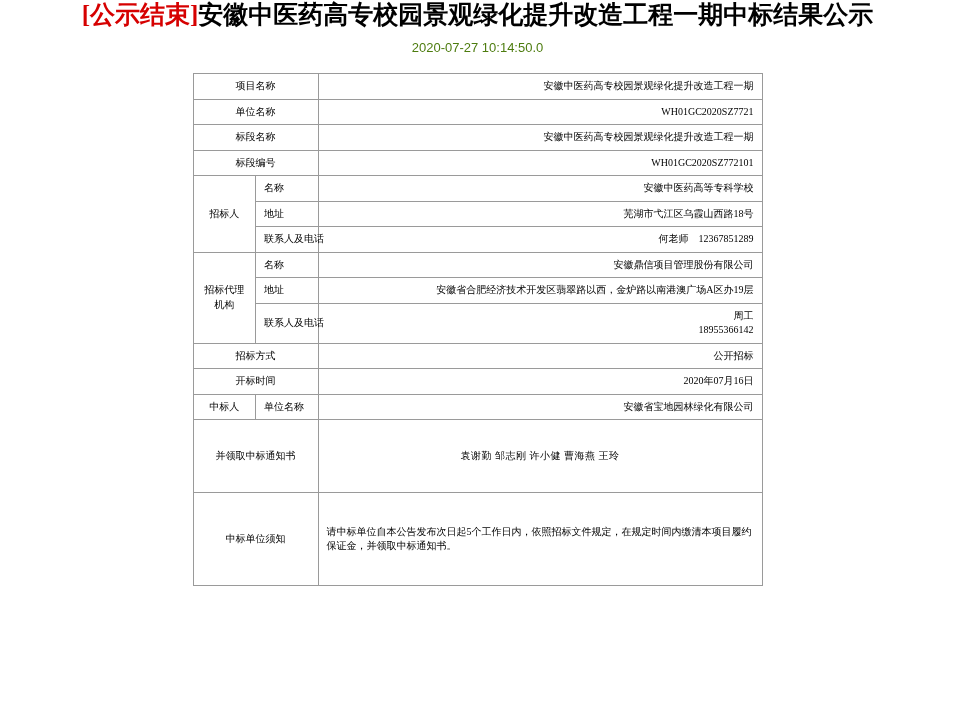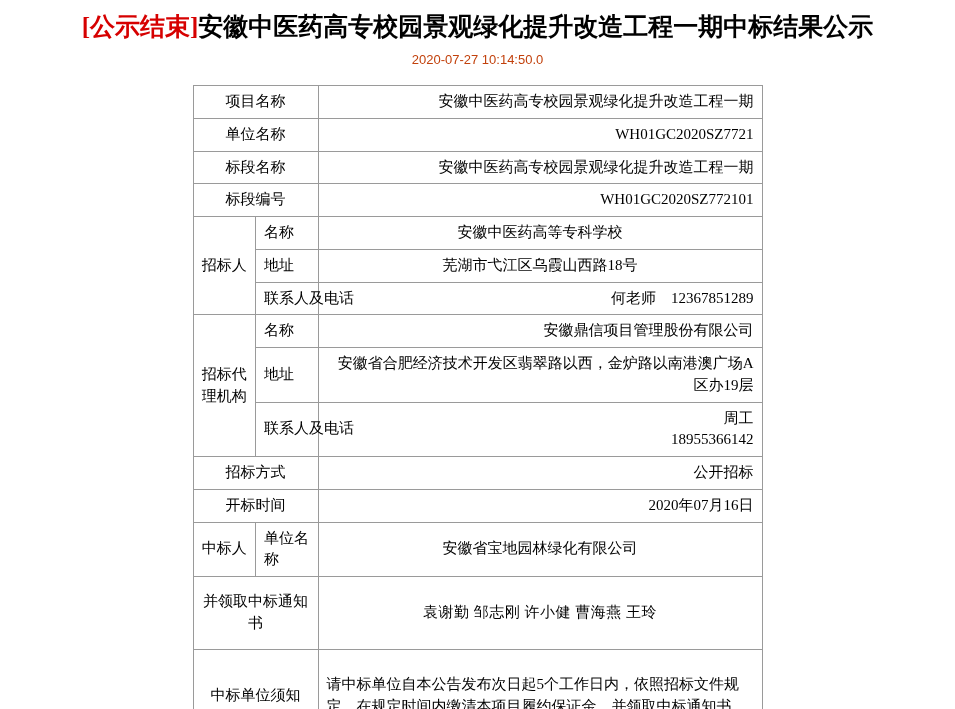--- a/index.html
+++ b/index.html
@@ -18,66 +18,65 @@
     width: 955px;
     height: 709px;
     position: relative;
     box-sizing: border-box;
   }
   .title {
     text-align: center;
     font-size: 25px;
     font-weight: bold;
     line-height: 1.2;
-    padding-top: 12px;
     white-space: nowrap;
   }
   .title .tag {
     color: #d60000;
   }
   .title .maintitle {
     color: #000000;
   }
   .timestamp {
     text-align: center;
     font-size: 13px;
-    color: #c2410c;
+    color: #4d7c0f;
     font-family: "Liberation Sans", sans-serif;
     margin-top: 10px;
   }
   .table-wrap {
     margin-top: 18px;
     display: flex;
     justify-content: center;
   }
   table.info {
     border-collapse: collapse;
     width: 570px;
     table-layout: fixed;
   }
   table.info td {
     border: 1px solid #9a9a9a;
-    font-size: 15px;
+    font-size: 10px;
     padding: 5px 8px;
     vertical-align: middle;
     line-height: 1.45;
   }
   td.label {
     text-align: center;
     width: 108px;
   }
   td.sublabel {
     text-align: left;
     width: 108px;
   }
   td.value {
     text-align: right;
   }
   td.value-center {
-    text-align: center;
+    text-align: right;
   }
   td.label-multiline {
     text-align: center;
     line-height: 1.5;
     font-family: Liberation Serif, serif;
   }
   .committee-names {
     text-align: center;
     letter-spacing: 0.5px;
     margin-top: 22px;

